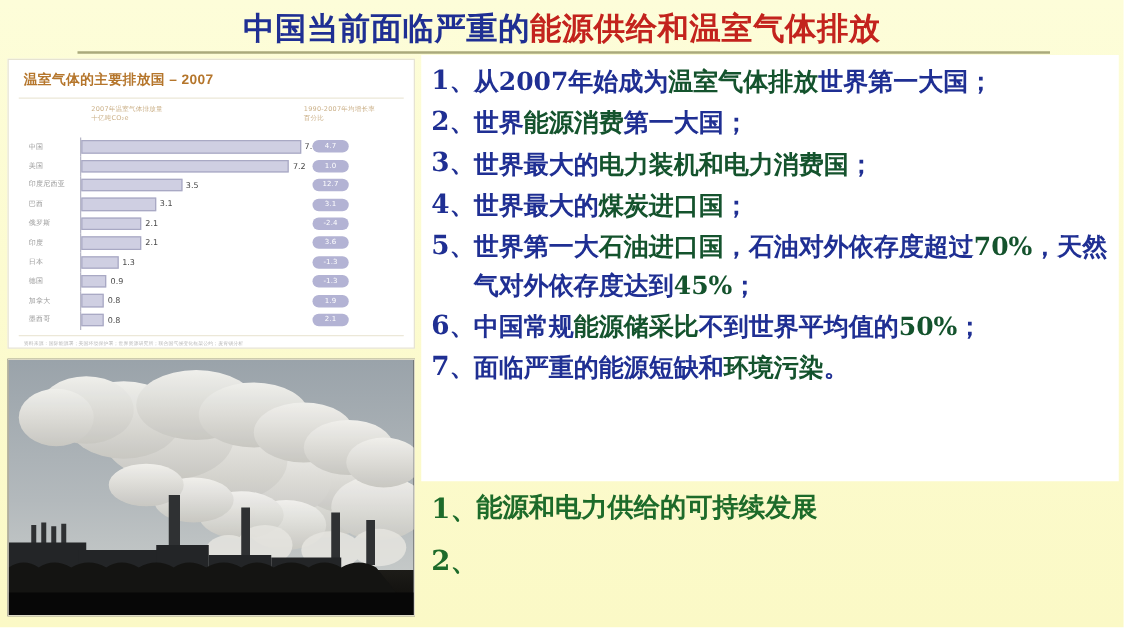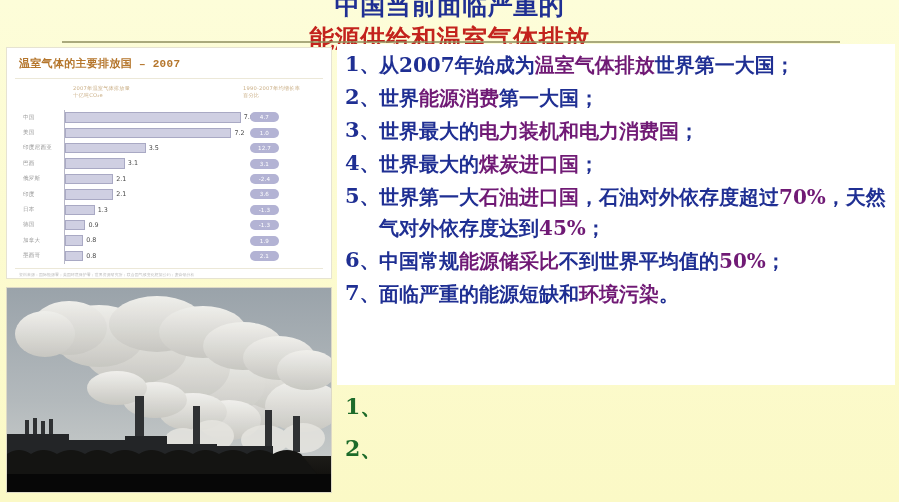--- a/index.html
+++ b/index.html
@@ -27,21 +27,20 @@
   #title-bar {
     position: absolute;
     left: 0;
     top: 3px;
     width: 899px;
     height: 38px;
     display: flex;
     align-items: center;
     justify-content: center;
     white-space: nowrap;
-    flex-direction: column;
   }
   #title-bar .t {
     font-family: "DejaVu Serif", "Liberation Serif", serif;
     font-weight: bold;
     font-size: 25px;
     letter-spacing: 0.5px;
   }
   .c-blue { color: #1f2f93; }
   .c-red  { color: #c3231d; }
 
@@ -69,21 +68,21 @@
     position: relative;
     width: 326px;
     height: 232px;
     background: #ffffff;
     border: 1px solid #e6e3d2;
     box-sizing: border-box;
     padding: 6px 8px 0 8px;
     overflow: hidden;
   }
   #chart-title {
-    font-family: Liberation Mono, monospace;
+    font-family: Liberation Sans, sans-serif;
     font-size: 11px;
     font-weight: bold;
     color: #b5762c;
     letter-spacing: .3px;
     margin: 2px 0 0 4px;
   }
   #chart-head-rule {
     margin: 7px 0 0 0;
     height: 1px;
     background: #ece8d8;
@@ -224,21 +223,21 @@
   }
   .ltext {
     flex: 1 1 auto;
     font-family: "DejaVu Serif", "Liberation Serif", serif;
     font-weight: bold;
     font-size: 20px;
     line-height: 31px;
     color: #1f2f93;
     white-space: normal;
   }
-  .ltext .c-red { color: #701a75; }
+  .ltext .c-red { color: #14532d; }
 
   #list-green {
     position: absolute;
     left: 345px;
     top: 392px;
     width: 554px;
   }
   .gitem {
     display: flex;
     align-items: flex-start;
@@ -494,19 +493,20 @@
         <div class="litem">
           <div class="linum">7、</div>
           <div class="ltext"><span class="c-blue">面临严重的能源短缺和</span><span class="c-red">环境污染</span><span class="c-blue">。</span></div>
         </div>
       </div>
   </div>
 
   <div id="list-green">
       <div class="gitem">
         <div class="gnum">1、</div>
+        <div class="gtext">能源和电力供给的可持续发展</div>
       </div>
       <div class="gitem">
         <div class="gnum">2、</div>
       </div>
     </div>
 
 </div>
 
 </body></html>

